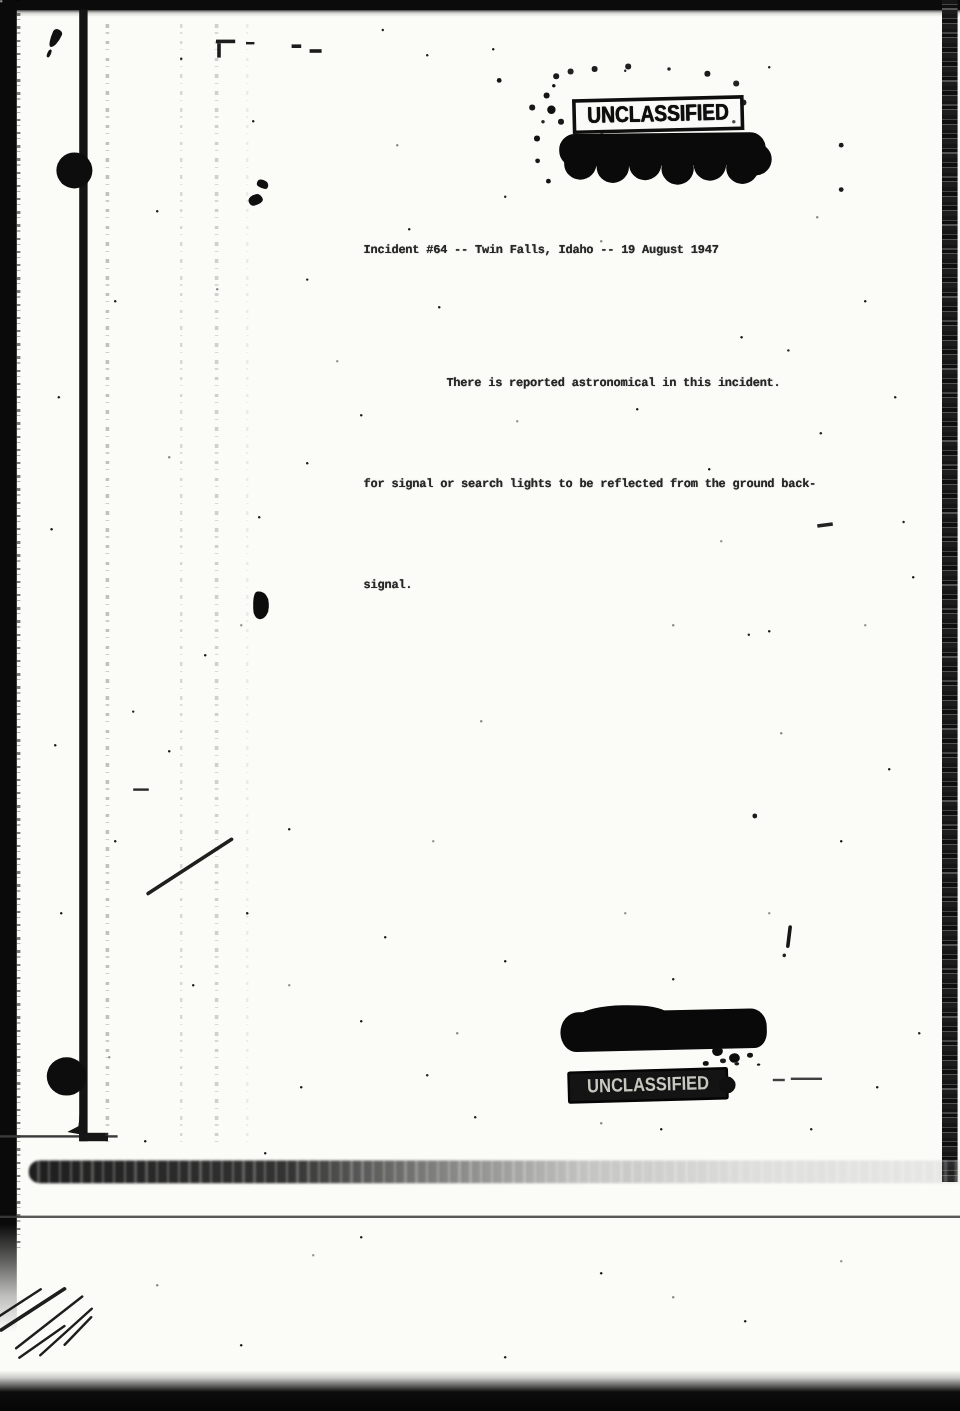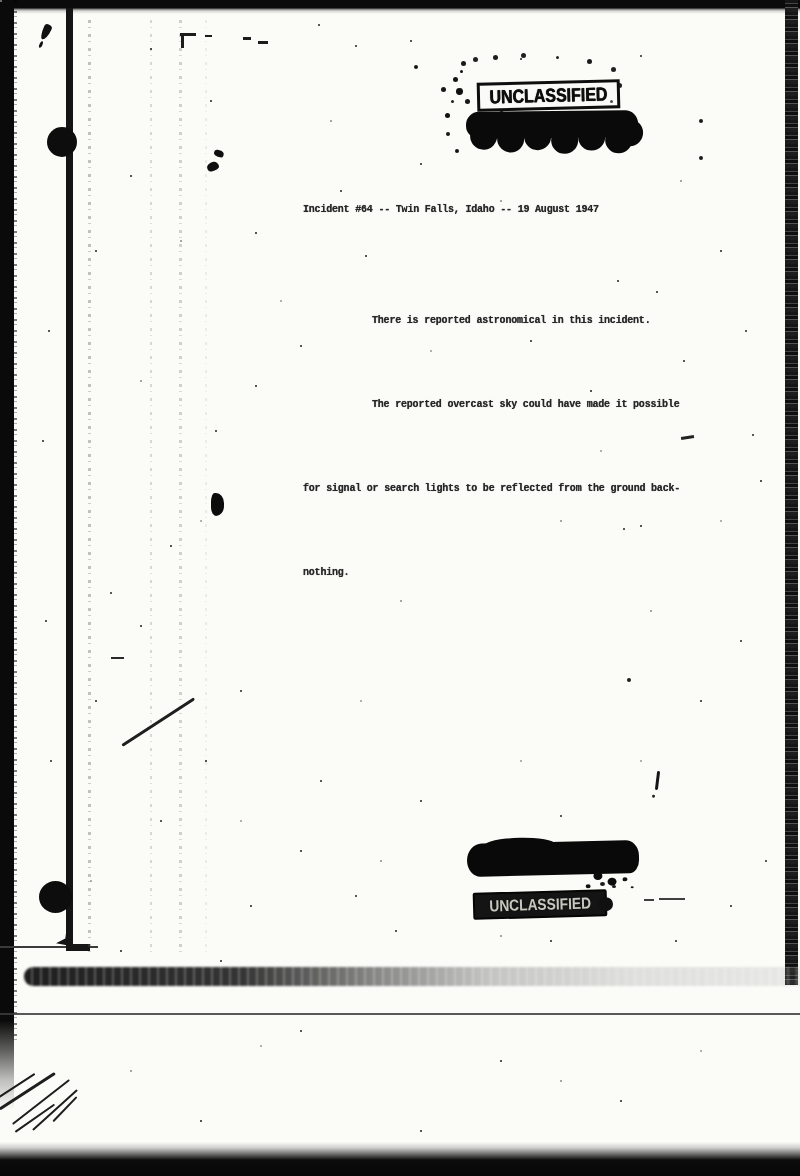--- a/index.html
+++ b/index.html
@@ -188,23 +188,22 @@
   <div class="stamp-top">
     <span class="txt">UNCLASSIFIED</span>
   </div>
   <div class="redact-top">
     <div class="scallops"></div>
   </div>
 
   <div class="typed memo-heading">Incident #64 -- Twin Falls, Idaho -- 19 August 1947</div>
   <div class="typed memo-body">
     <div class="indent">There is reported astronomical in this incident.</div>
-    <div class="indent">The reported overcast sky could have made it possible</div>
     <div>for signal or search lights to be reflected from the ground back-</div>
-    <div>nothing.</div>
+    <div>signal.</div>
   </div>
 
   <div class="redact-bottom">
     <div class="sat"></div>
   </div>
   <div class="stamp-bottom">
     <span class="txt">UNCLASSIFIED</span>
     <div class="blotch"></div>
   </div>
   <div class="stamp-bottom-dashes">

